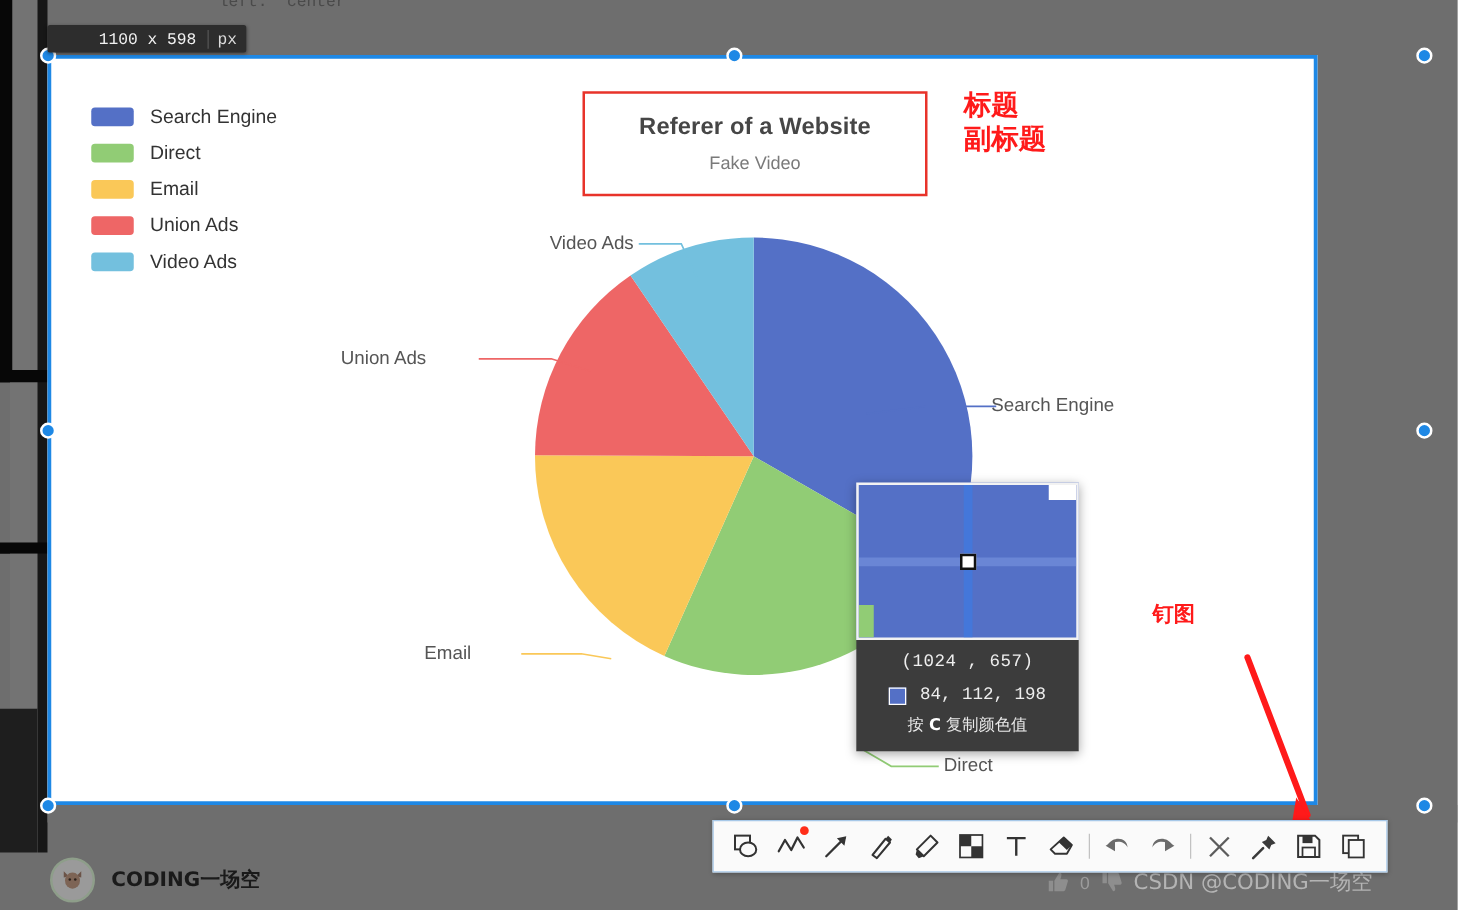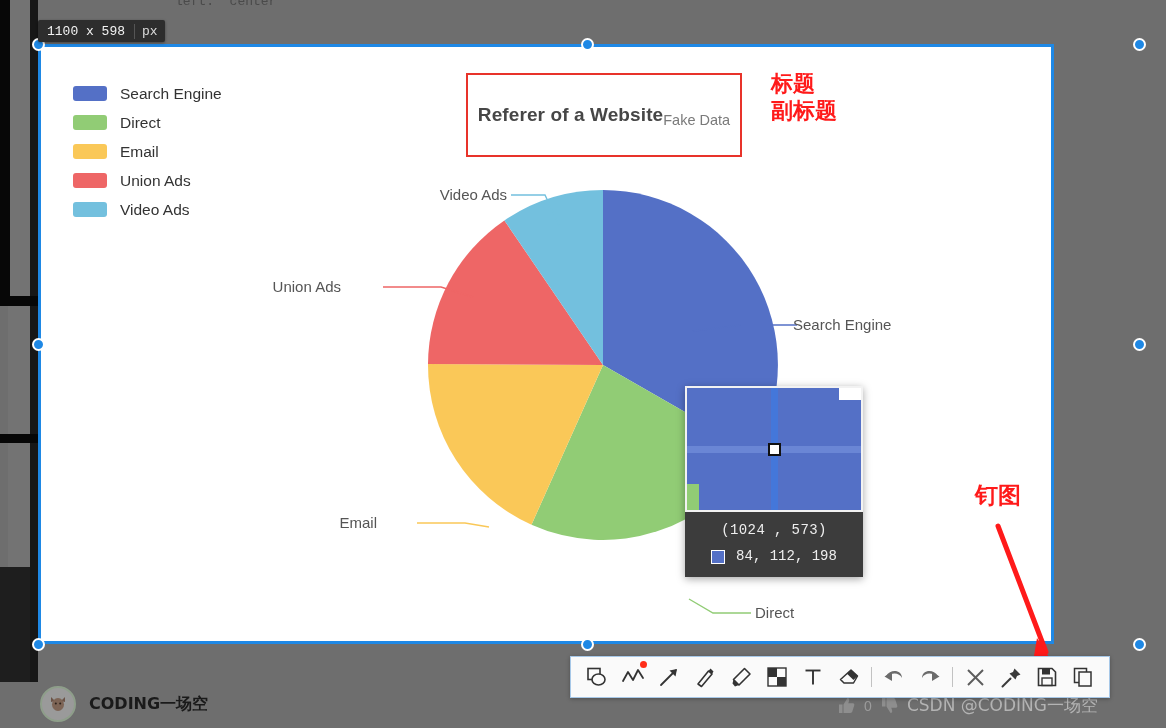--- a/index.html
+++ b/index.html
@@ -19,21 +19,21 @@
     position:absolute;color:#4a4a4a;font-family:"Liberation Mono","DejaVu Sans Mono",monospace;
     font-size:13px;white-space:nowrap;user-select:none;
   }
 
   
   #size-badge{
     position:absolute;left:38px;top:20px;height:22px;display:flex;align-items:center;
     background:#2d2d2d;color:#f2f2f2;font-family:"Liberation Mono","DejaVu Sans Mono",monospace;
     font-size:13px;border-radius:2px;z-index:40;box-shadow:0 1px 3px rgba(0,0,0,.4);
   }
-  #size-badge .val{padding:0 9px;}
+  #size-badge .val{padding:0 9px;margin-left:32px;}
   #size-badge .unit{padding:0 7px;border-left:1px solid #555;color:#dcdcdc;}
 
   
   #selection{
     position:absolute;left:38px;top:44px;width:1016px;height:600px;
     box-sizing:border-box;border:3px solid #1e88e5;background:#ffffff;z-index:10;
   }
   .handle{
     position:absolute;width:13px;height:13px;border-radius:50%;
     background:#1e88e5;border:2px solid #fff;box-sizing:border-box;z-index:35;
@@ -45,21 +45,21 @@
   
   #legend{position:absolute;left:32px;top:32px;}
   .legend-row{display:flex;align-items:center;height:29px;}
   .legend-swatch{width:34px;height:15px;border-radius:3px;margin-right:13px;}
   .legend-label{font-size:15.5px;color:#333;}
 
   
   #title-box{
     position:absolute;left:425px;top:26px;width:276px;height:84px;
     border:2px solid #e8332a;box-sizing:border-box;
-    display:flex;flex-direction:row;align-items:center;justify-content:center;
+    display:flex;flex-direction:column;align-items:center;justify-content:center;
   }
   #title-main{font-size:19px;font-weight:bold;color:#464646;letter-spacing:.1px;}
   #title-sub{font-size:14.5px;color:#7a7a7a;margin-top:10px;}
 
   .anno-red{
     position:absolute;color:#ff1a1a;font-weight:bold;
     font-family:Liberation Serif, serif;line-height:1.22;
   }
   #anno-title{left:730px;top:24px;font-size:22px;}
 
@@ -89,21 +89,21 @@
   #pk-rgb-row{display:flex;align-items:center;justify-content:center;gap:11px;margin-top:3px;}
   #pk-swatch{width:14px;height:14px;background:#5470c6;border:1.5px solid #fff;box-sizing:border-box;}
   #pk-rgb{font-family:"Liberation Mono","DejaVu Sans Mono",monospace;font-size:14px;}
   .pk-hint{font-size:13px;color:#e9e9e9;margin-top:2px;font-family:"DejaVu Sans",sans-serif;}
   .pk-hint b{color:#fff;}
 
   
   #move-cursor{position:absolute;left:657px;top:345px;width:30px;height:30px;z-index:28;}
 
   
-  #anno-pin{left:975px;top:482px;font-size:23px;z-index:45;}
+  #anno-pin{left:922px;top:482px;font-size:17px;z-index:45;}
   #arrow-svg{position:absolute;left:990px;top:520px;z-index:45;}
 
   
   #toolbar{
     position:absolute;left:570px;top:656px;height:42px;
     background:#fafafa;border:1px solid #a7c8e8;box-sizing:border-box;
     display:flex;align-items:center;padding:0 8px;z-index:50;
     box-shadow:0 1px 4px rgba(0,0,0,.28);
   }
   .tb-btn{
@@ -172,21 +172,21 @@
         <span class="legend-label">Union Ads</span>
       </div>
       <div class="legend-row">
         <span class="legend-swatch" style="background:#73c0de"></span>
         <span class="legend-label">Video Ads</span>
       </div>
     </div>
 
     <div id="title-box">
       <div id="title-main">Referer of a Website</div>
-      <div id="title-sub">Fake Data</div>
+      <div id="title-sub">Fake Video</div>
     </div>
 
     <div class="anno-red" id="anno-title">
       <div>标题</div>
       <div>副标题</div>
     </div>
 
     <svg width="1096" height="594" viewBox="0 0 1096 594" style="position:absolute;left:0;top:0;">
       <g transform="translate(562,318)">
 
@@ -220,25 +220,26 @@
 
     <div id="picker">
       <div id="mag">
         <div class="corner-green"></div>
         <div class="corner-white"></div>
         <div class="cross-h"></div>
         <div class="cross-v"></div>
         <div class="centerpx"></div>
       </div>
       <div id="picker-info">
-        <div id="pk-coord">(1024 , 573)</div>
+        <div id="pk-coord">(1024 , 657)</div>
         <div id="pk-rgb-row">
           <span id="pk-swatch"></span>
           <span id="pk-rgb">84, 112, 198</span>
         </div>
+        <div class="pk-hint"><span>按 </span><b>C</b><span> 复制颜色值</span></div>
       </div>
     </div>
   </div>
 </div>
 
 <div class="handle" style="left:32px;top:38px;"></div>
 <div class="handle" style="left:581px;top:38px;"></div>
 <div class="handle" style="left:1133px;top:38px;"></div>
 <div class="handle" style="left:32px;top:338px;"></div>
 <div class="handle" style="left:1133px;top:338px;"></div>

